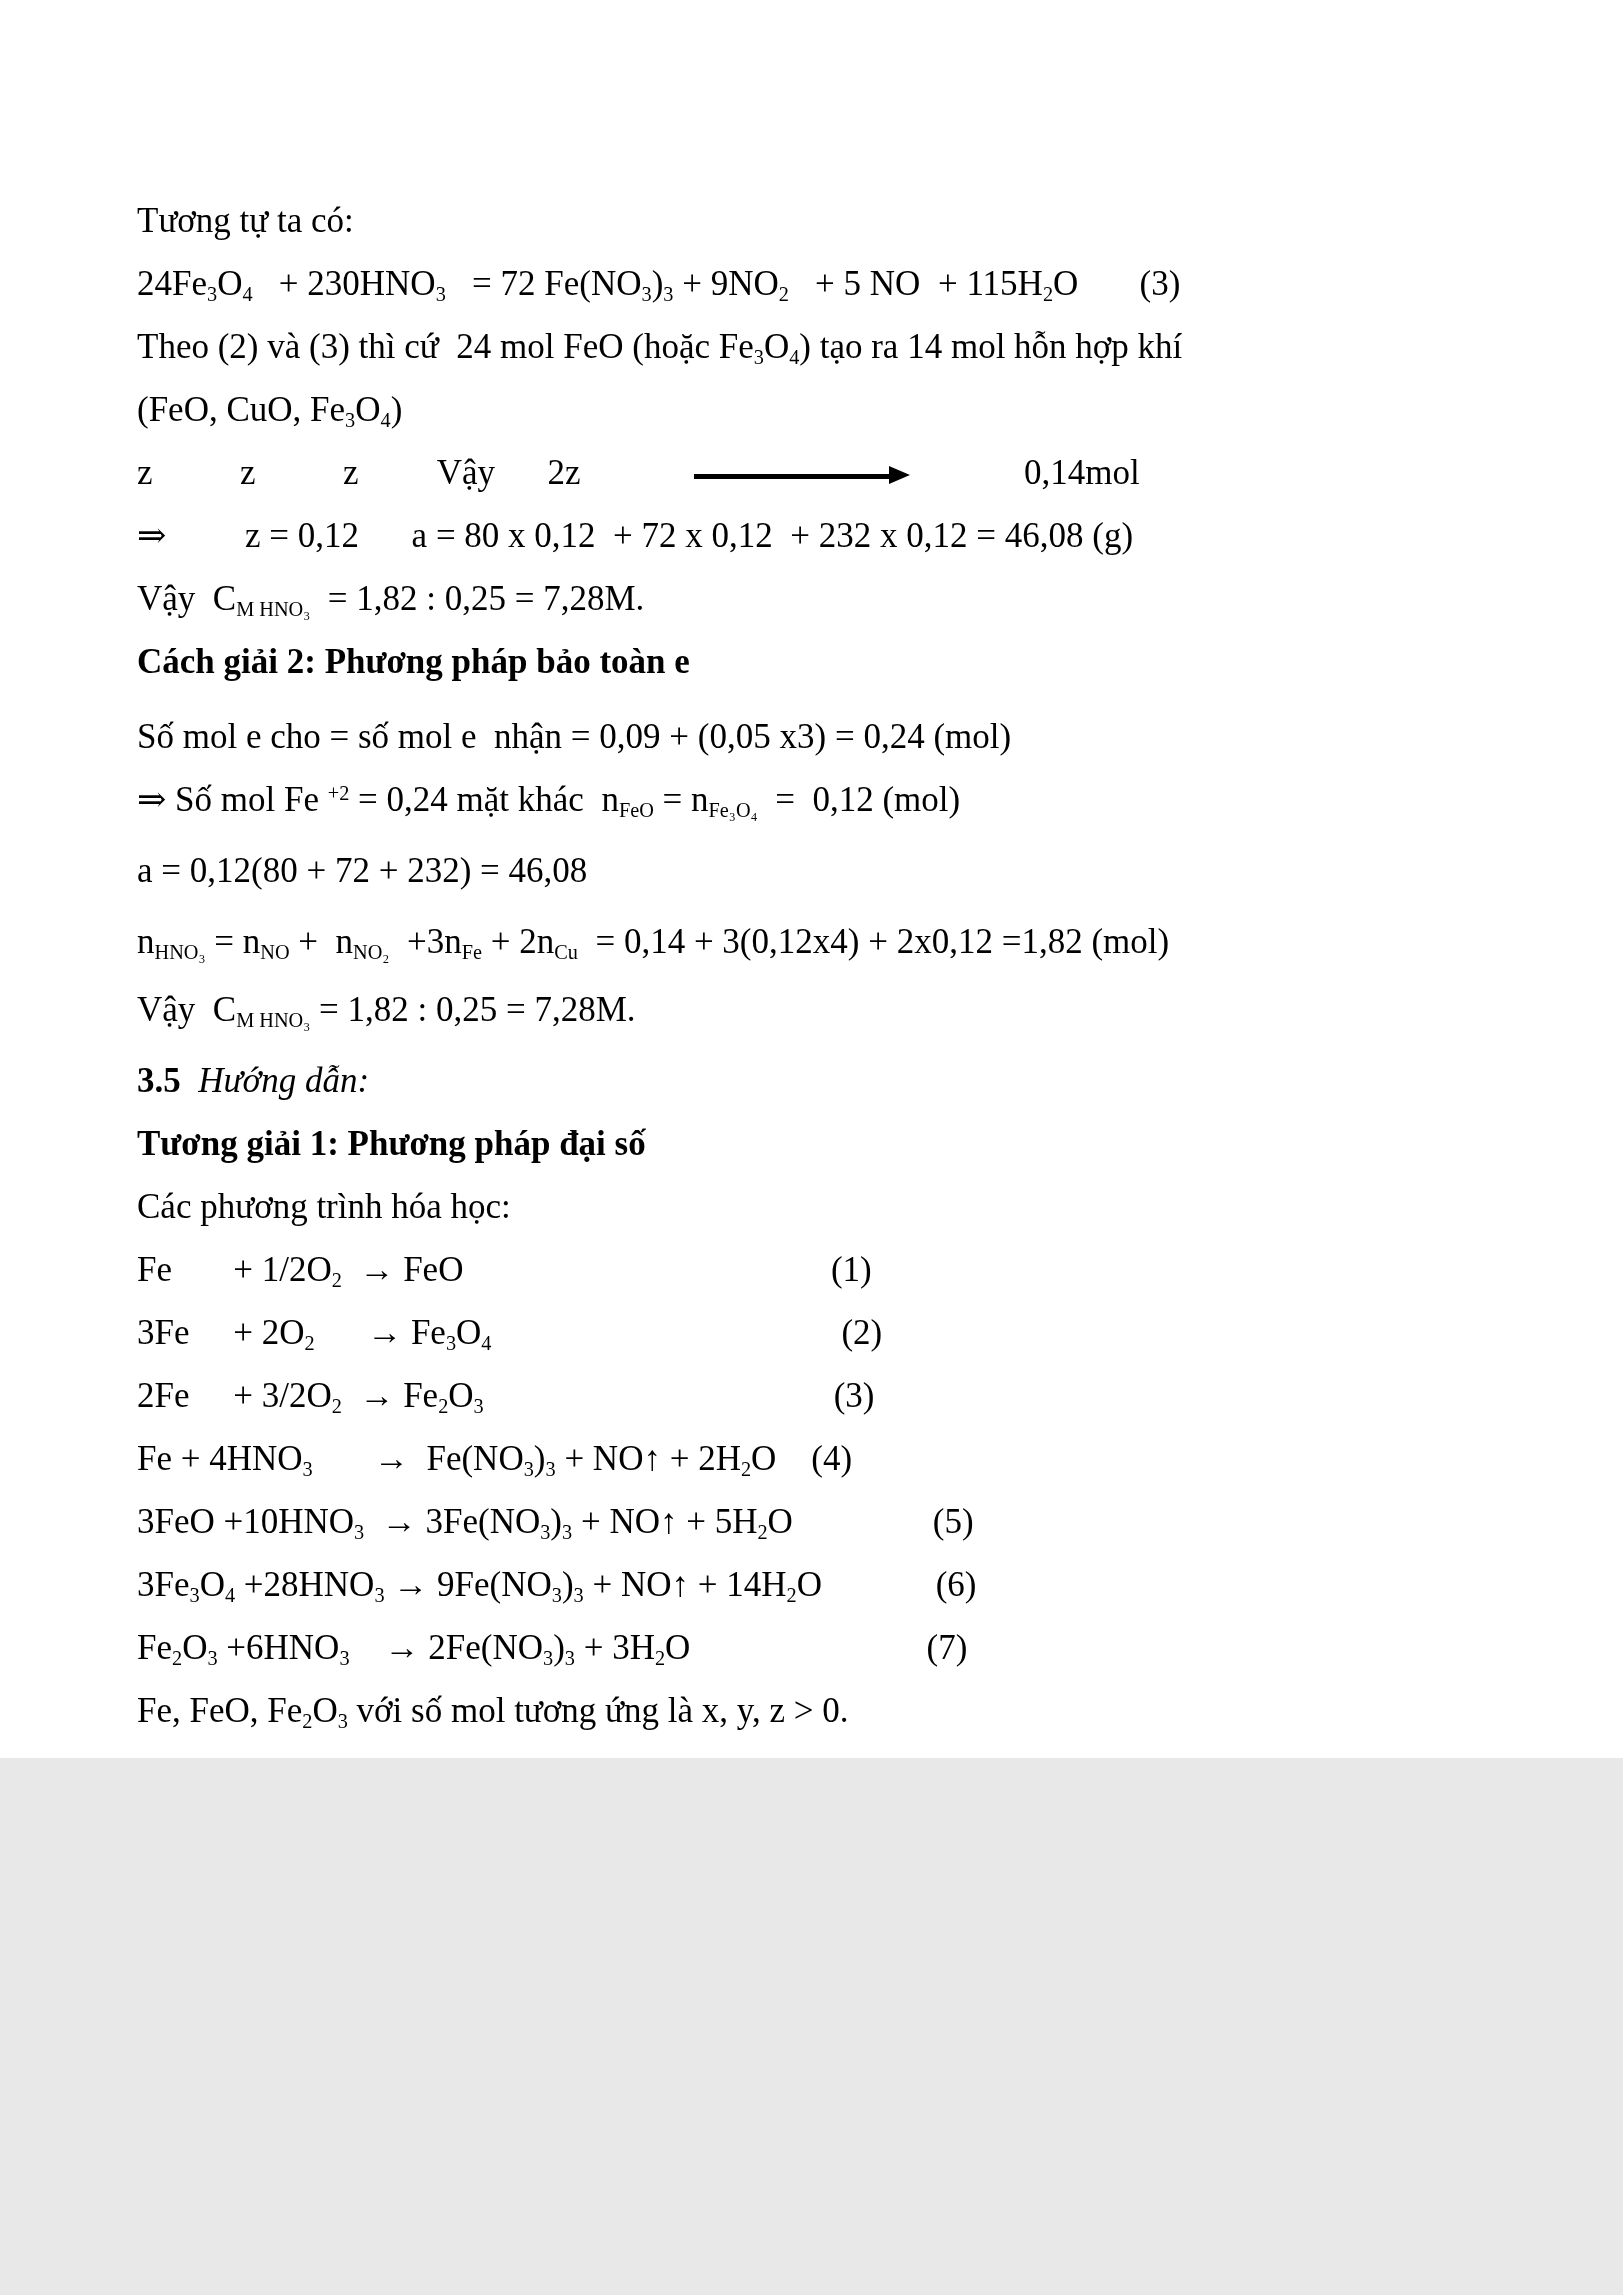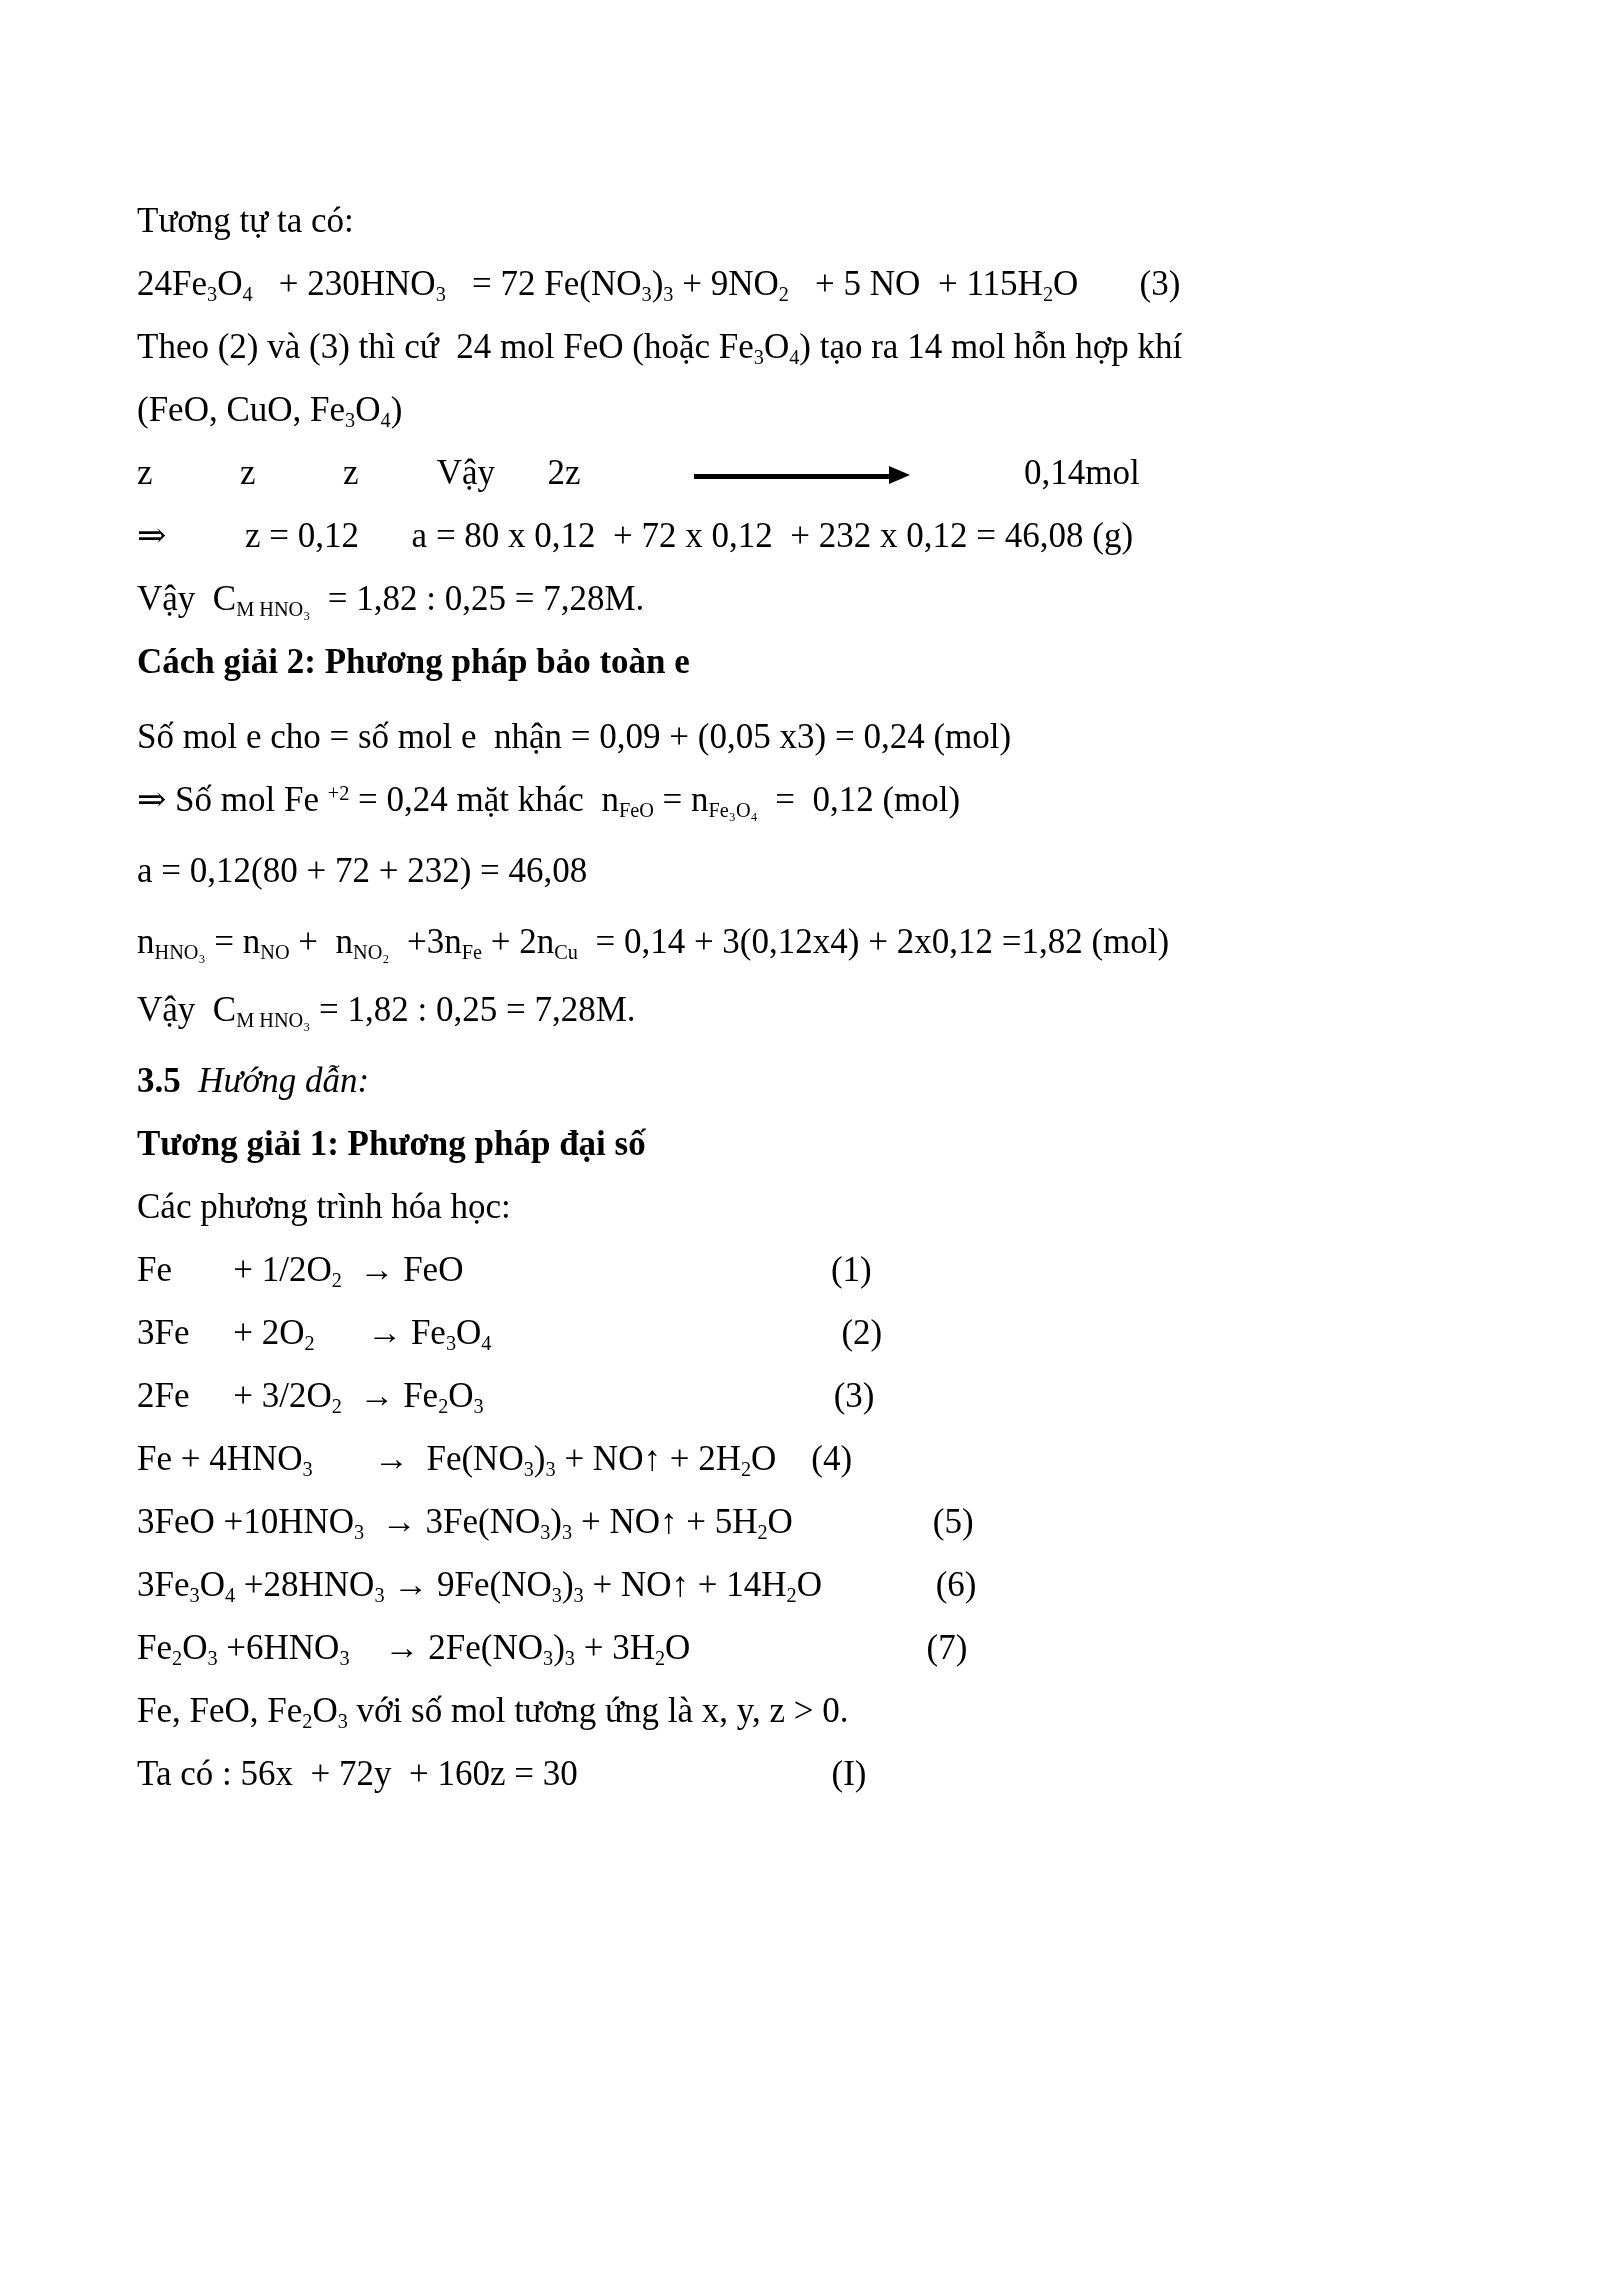--- a/index.html
+++ b/index.html
@@ -1,19 +1,19 @@
 <!DOCTYPE html>
 <html style="font-size:10.5px"><head>
 <meta charset="utf-8">
 <style>
   html,body{margin:0;padding:0;background:#e8e8e8;}
   .page{
     position:relative;
     width:1623px;
-    height:2295px;
+    height:1758px;
     background:#ffffff;
     overflow:hidden;
     font-family:"Liberation Serif","DejaVu Serif",serif;
     color:#000000;
   }
   .doc{
     position:absolute;
     left:137px;
     top:189px;
     width:1400px;

